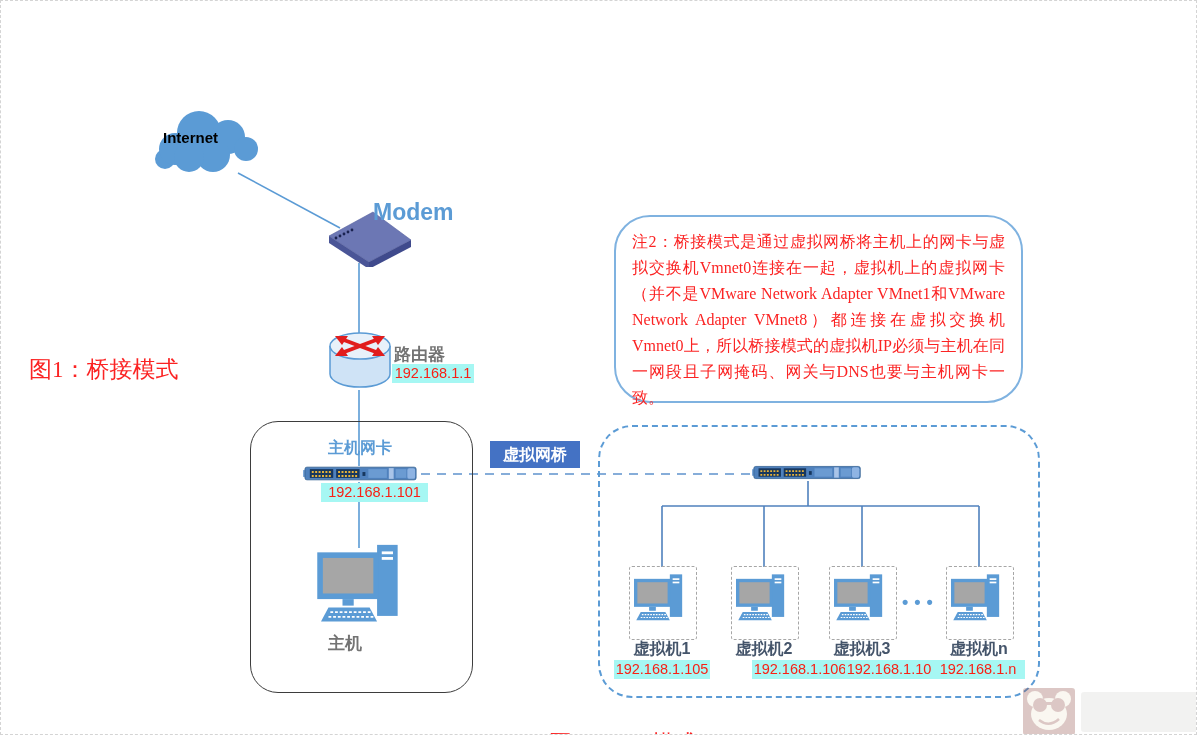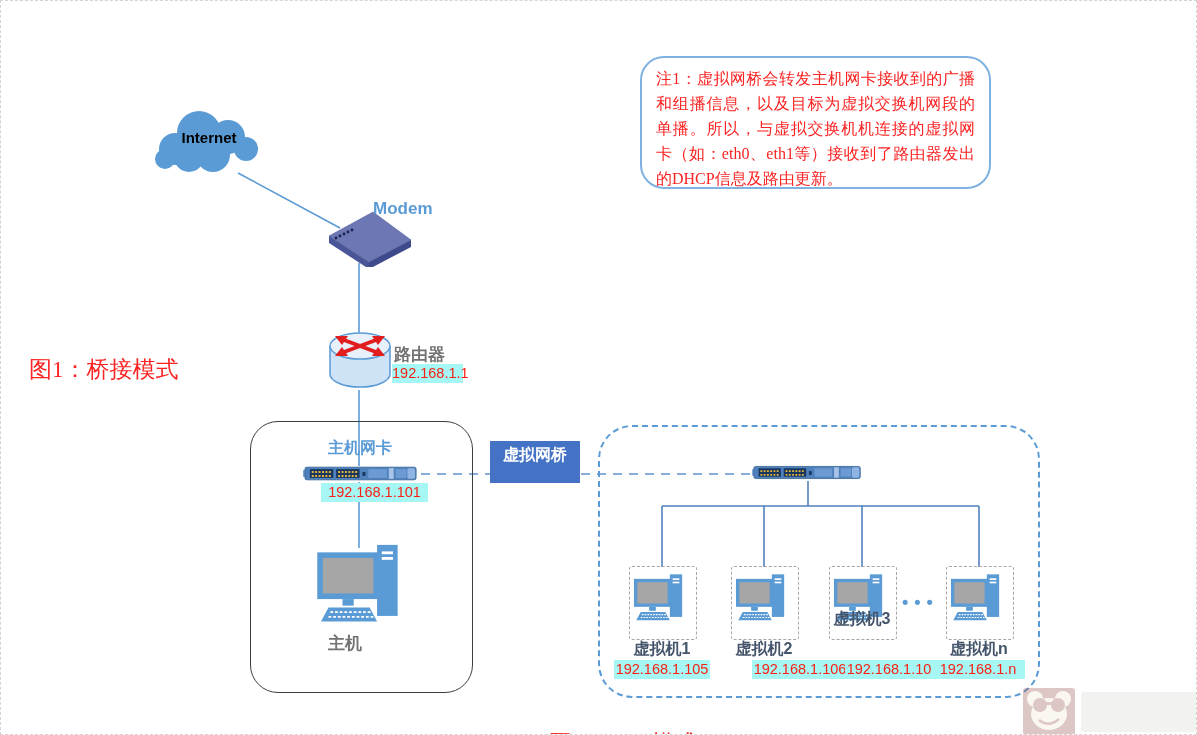--- a/index.html
+++ b/index.html
@@ -19,21 +19,21 @@
             text-align:justify;box-sizing:border-box;}
   .host-box{border:1.5px solid #3d3d3d;border-radius:28px;background:transparent;}
   .vmnet-box{border:2px dashed #5b9bd5;border-radius:34px;background:transparent;}
   .vm-frame{border:1.5px dashed #a6a6a6;border-radius:3px;}
   .vm-name{color:#44546a;font-weight:700;font-size:16px;text-align:center;white-space:nowrap;}
   .fig-label{color:#fb2323;font-family:"Liberation Serif",serif;font-size:23px;white-space:nowrap;}
   .bridge-badge{background:#4472c4;color:#ffffff;font-family:"Liberation Serif",serif;
             font-weight:700;font-size:16px;text-align:center;line-height:27px;}
   .vmnet-title{color:#2e74b5;font-weight:700;font-size:16px;text-align:center;white-space:nowrap;}
   .ellipsis-dots{color:#5b9bd5;font-size:18px;font-weight:700;letter-spacing:6px;white-space:nowrap;}
-  .internet-label{color:#000;font-weight:700;font-size:15px;text-align:center;white-space:nowrap;}
+  .internet-label{color:#000;font-weight:700;font-size:15px;text-align:left;white-space:nowrap;}
 </style>
 </head>
 <body>
 
 <div id="page">
 
   <svg width="0" height="0" style="position:absolute">
     <defs>
       <symbol id="pc" viewBox="0 0 100 92">
         <rect x="64" y="2" width="22" height="76" fill="#5b9bd5"></rect>
@@ -92,49 +92,49 @@
   <svg class="abs" style="left:320px;top:208px;" width="95" height="58" viewBox="0 0 95 58">
     <polygon points="8,27 52,3 90,31 48,53" fill="#6c77b4" stroke="#555f9e" stroke-width="0.6"></polygon>
     <polygon points="8,27 8,34 48,60 48,53" fill="#4a5597"></polygon>
     <polygon points="48,53 48,60 90,38 90,31" fill="#3f4a8c"></polygon>
     <circle cx="15" cy="29" r="1.4" fill="#1a2350"></circle>
     <circle cx="19" cy="27" r="1.4" fill="#1a2350"></circle>
     <circle cx="23" cy="25" r="1.4" fill="#1a2350"></circle>
     <circle cx="27" cy="23" r="1.4" fill="#1a2350"></circle>
     <circle cx="31" cy="21" r="1.4" fill="#1a2350"></circle>
   </svg>
-  <div class="abs blue-bold" style="left:372px;top:198px;font-size:17px;">Modem</div>
+  <div class="abs blue-bold" style="left:372px;top:198px;font-size:23px;">Modem</div>
 
   <svg class="abs" style="left:327px;top:329px;" width="64" height="62" viewBox="0 0 64 62">
     <path d="M2 16 L2 44 A30 13 0 0 0 62 44 L62 16" fill="#cfe3f6" stroke="#5b9bd5" stroke-width="1.5"></path>
     <ellipse cx="32" cy="16" rx="30" ry="13" fill="#e8f1fa" stroke="#5b9bd5" stroke-width="1.5"></ellipse>
     <line x1="16" y1="22" x2="48" y2="10" stroke="#e11d1d" stroke-width="4"></line>
     <polygon points="57,6 44,6 50,15" fill="#e11d1d"></polygon>
     <polygon points="7,26 20,26 14,17" fill="#e11d1d"></polygon>
     <line x1="16" y1="10" x2="48" y2="22" stroke="#e11d1d" stroke-width="4"></line>
     <polygon points="57,26 44,26 50,17" fill="#e11d1d"></polygon>
     <polygon points="7,6 20,6 14,15" fill="#e11d1d"></polygon>
   </svg>
   <div class="abs dev-label-black" style="left:393px;top:342px;">路由器</div>
-  <div class="abs ip-badge" style="left:391px;top:363px;width:71px;">192.168.1.1</div>
+  <div class="abs ip-badge" style="left:391px;top:363px;width:82px;">192.168.1.1</div>
 
   <div class="abs fig-label" style="left:28px;top:353px;">图1：桥接模式</div>
 
   <div class="abs host-box" style="left:249px;top:420px;width:221px;height:270px;"></div>
   <div class="abs blue-bold" style="left:300px;top:437px;width:118px;text-align:center;font-size:16px;font-family:'Liberation Serif',serif;">主机网卡</div>
   <svg class="abs" style="left:302px;top:464px;" width="117" height="17">
       <use href="#rackdev"></use>
     </svg>
   <div class="abs ip-badge" style="left:305px;top:482px;width:107px;margin-left:15px;">192.168.1.101</div>
   <svg class="abs" style="left:316px;top:542px;" width="94" height="86">
       <use href="#pc"></use>
     </svg>
   <div class="abs dev-label-black" style="left:327px;top:631px;width:90px;text-align:left;">主机</div>
 
-  <div class="abs bridge-badge" style="left:489px;top:440px;width:90px;height:42px;">虚拟网桥</div>
+  <div class="abs bridge-badge" style="left:489px;top:440px;width:90px;height:27px;">虚拟网桥</div>
 
   <div class="abs vmnet-box" style="left:597px;top:424px;width:438px;height:269px;"></div>
   <svg class="abs" style="left:751px;top:463px;" width="112" height="17">
       <use href="#rackdev"></use>
     </svg>
 
   <div class="abs vm-frame" style="left:628px;top:565px;width:66px;height:72px;"></div>
   <svg class="abs" style="left:633px;top:572px;" width="56" height="52">
       <use href="#pc"></use>
     </svg>
@@ -145,34 +145,34 @@
   <svg class="abs" style="left:735px;top:572px;" width="56" height="52">
       <use href="#pc"></use>
     </svg>
   <div class="abs vm-name" style="left:713px;top:638px;width:100px;">虚拟机2</div>
   <div class="abs ip-badge" style="left:751px;top:659px;width:96px;">192.168.1.106</div>
 
   <div class="abs vm-frame" style="left:828px;top:565px;width:66px;height:72px;"></div>
   <svg class="abs" style="left:833px;top:572px;" width="56" height="52">
       <use href="#pc"></use>
     </svg>
-  <div class="abs vm-name" style="left:811px;top:608px;width:100px;">虚拟机3</div>
+  <div class="abs vm-name" style="left:811px;top:638px;width:100px;">虚拟机3</div>
   <div class="abs ip-badge" style="left:844px;top:659px;width:96px;">192.168.1.107</div>
 
   <div class="abs ellipsis-dots" style="left:901px;top:591px;">•••</div>
 
   <div class="abs vm-frame" style="left:945px;top:565px;width:66px;height:72px;"></div>
   <svg class="abs" style="left:950px;top:572px;" width="56" height="52">
       <use href="#pc"></use>
     </svg>
   <div class="abs vm-name" style="left:928px;top:638px;width:100px;">虚拟机n</div>
   <div class="abs ip-badge" style="left:930px;top:659px;width:94px;">192.168.1.n</div>
 
-  <div class="abs note-box" style="left:639px;top:55px;width:351px;height:133px;border-radius:24px;
-              padding:8px 14px;line-height:25px;">注1：虚拟网桥会转发主机网卡接收到的广播和组播信息，以及目标为虚拟交换机网段的单播。所以，与虚拟交换机机连接的虚拟网卡（如：eth0、eth1等）接收到了路由器发出的DHCP信息及路由更新。</div>
+  <div class="abs note-box" style="left:613px;top:214px;width:409px;height:188px;border-radius:36px;
+              padding:12px 16px;line-height:26px;">注2：桥接模式是通过虚拟网桥将主机上的网卡与虚拟交换机Vmnet0连接在一起，虚拟机上的虚拟网卡（并不是VMware Network Adapter VMnet1和VMware Network Adapter VMnet8）都连接在虚拟交换机Vmnet0上，所以桥接模式的虚拟机IP必须与主机在同一网段且子网掩码、网关与DNS也要与主机网卡一致。</div>
 
   <div class="abs fig-label" style="left:548px;top:727px;">图2：NAT模式</div>
 
   <svg class="abs" style="left:1022px;top:687px;" width="175" height="47" viewBox="0 0 175 47">
     <g opacity="0.3">
       <rect x="0" y="0" width="52" height="47" rx="3" fill="#8f4a42"></rect>
       <circle cx="12" cy="11" r="8" fill="#efe7d2"></circle>
       <circle cx="40" cy="11" r="8" fill="#efe7d2"></circle>
       <ellipse cx="26" cy="26" rx="18" ry="16" fill="#efe7d2"></ellipse>
       <circle cx="17" cy="17" r="7" fill="#8f4a42"></circle>

